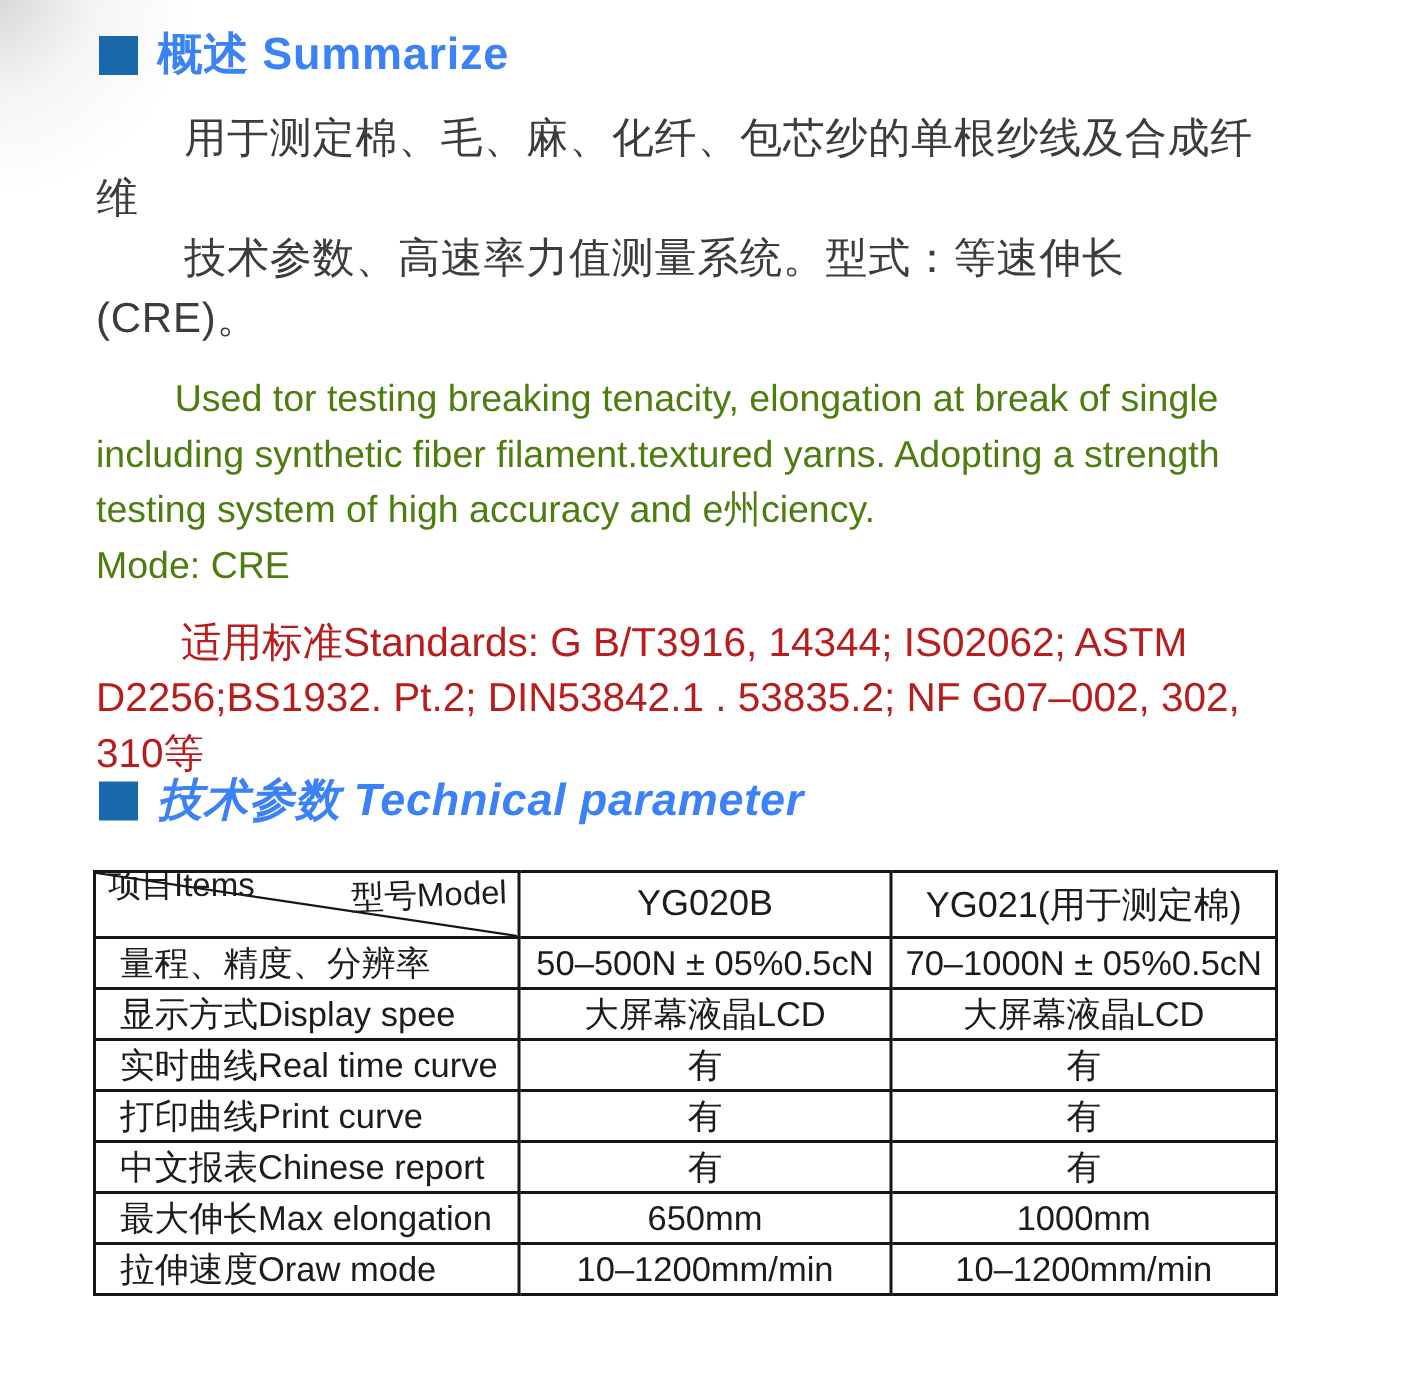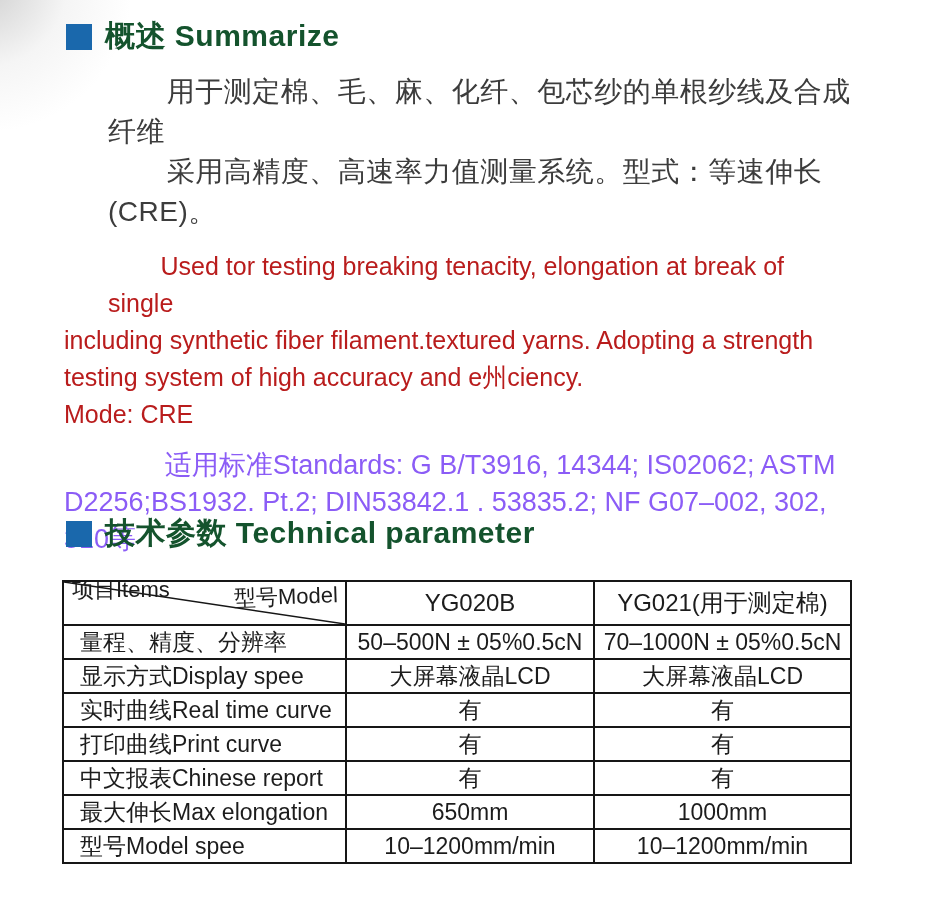--- a/index.html
+++ b/index.html
@@ -26,61 +26,61 @@
                 rgba(255,255,255,0) 72%);
     pointer-events: none;
   }
 
   .section-heading {
     position: absolute;
     left: 66px;
     display: flex;
     align-items: center;
     gap: 13px;
-    color: #14532d;
+    color: #3b82f6;
     font-weight: bold;
     font-size: 30px;
     letter-spacing: 0.5px;
     white-space: nowrap;
   }
   .heading-square {
     width: 26px; height: 26px;
     background: #1a68ac;
     flex: 0 0 auto;
   }
   #heading-summarize { top: 16px; }
-  #heading-technical { top: 513px; }
+  #heading-technical { top: 513px; font-style: italic; }
 
   .content {
     position: absolute;
     left: 64px;
     top: 72px;
     width: 792px;
   }
   .para { margin: 0; }
   .zhpara {
     font-size: 28px;
     line-height: 40px;
     color: #3c3c3c;
     letter-spacing: 0.5px;
   }
   .enpara {
     font-size: 25px;
     line-height: 37px;
-    color: #b91c1c;
+    color: #4d7c0f;
     margin-top: 16px;
     letter-spacing: 0px;
   }
   .stdpara {
     font-size: 27px;
     line-height: 37px;
-    color: #8b5cf6;
+    color: #b91c1c;
     margin-top: 14px;
   }
-  .indent-first > div:first-child { text-indent: 2.1em; margin-left: 44px; }
+  .indent-first > div:first-child { text-indent: 2.1em; }
 
   .spec-table {
     position: absolute;
     left: 62px;
     top: 580px;
     width: 788px;
     border-collapse: collapse;
     table-layout: fixed;
     font-size: 23px;
     color: #1c1c1c;
@@ -132,21 +132,21 @@
 <div class="section-heading" id="heading-summarize">
   <span class="heading-square"></span>
   <span>概述 Summarize</span>
 </div>
 
 <div class="content">
   <div class="para zhpara indent-first">
       <div>用于测定棉、毛、麻、化纤、包芯纱的单根纱线及合成纤维</div>
     </div>
   <div class="para zhpara indent-first">
-      <div>采用高精度、高速率力值测量系统。型式：等速伸长(CRE)。</div>
+      <div>技术参数、高速率力值测量系统。型式：等速伸长(CRE)。</div>
     </div>
   <div class="para enpara indent-first">
       <div>Used tor testing breaking tenacity, elongation at break of single</div>
       <div>including synthetic fiber filament.textured yarns. Adopting a strength</div>
       <div>testing system of high accuracy and e州ciency.</div>
       <div>Mode: CRE</div>
     </div>
   <div class="para stdpara indent-first">
       <div>适用标准Standards:  G B/T3916,  14344;  IS02062;  ASTM</div>
       <div>D2256;BS1932. Pt.2; DIN53842.1 . 53835.2; NF G07–002, 302, 310等</div>
@@ -202,18 +202,18 @@
         <td>中文报表Chinese report</td>
         <td>有</td>
         <td>有</td>
       </tr>
       <tr>
         <td>最大伸长Max elongation</td>
         <td>650mm</td>
         <td>1000mm</td>
       </tr>
       <tr>
-        <td>型号Model spee</td>
+        <td>拉伸速度Oraw mode</td>
         <td>10–1200mm/min</td>
         <td>10–1200mm/min</td>
       </tr>
     </tbody>
 </table>
 
 </body></html>

